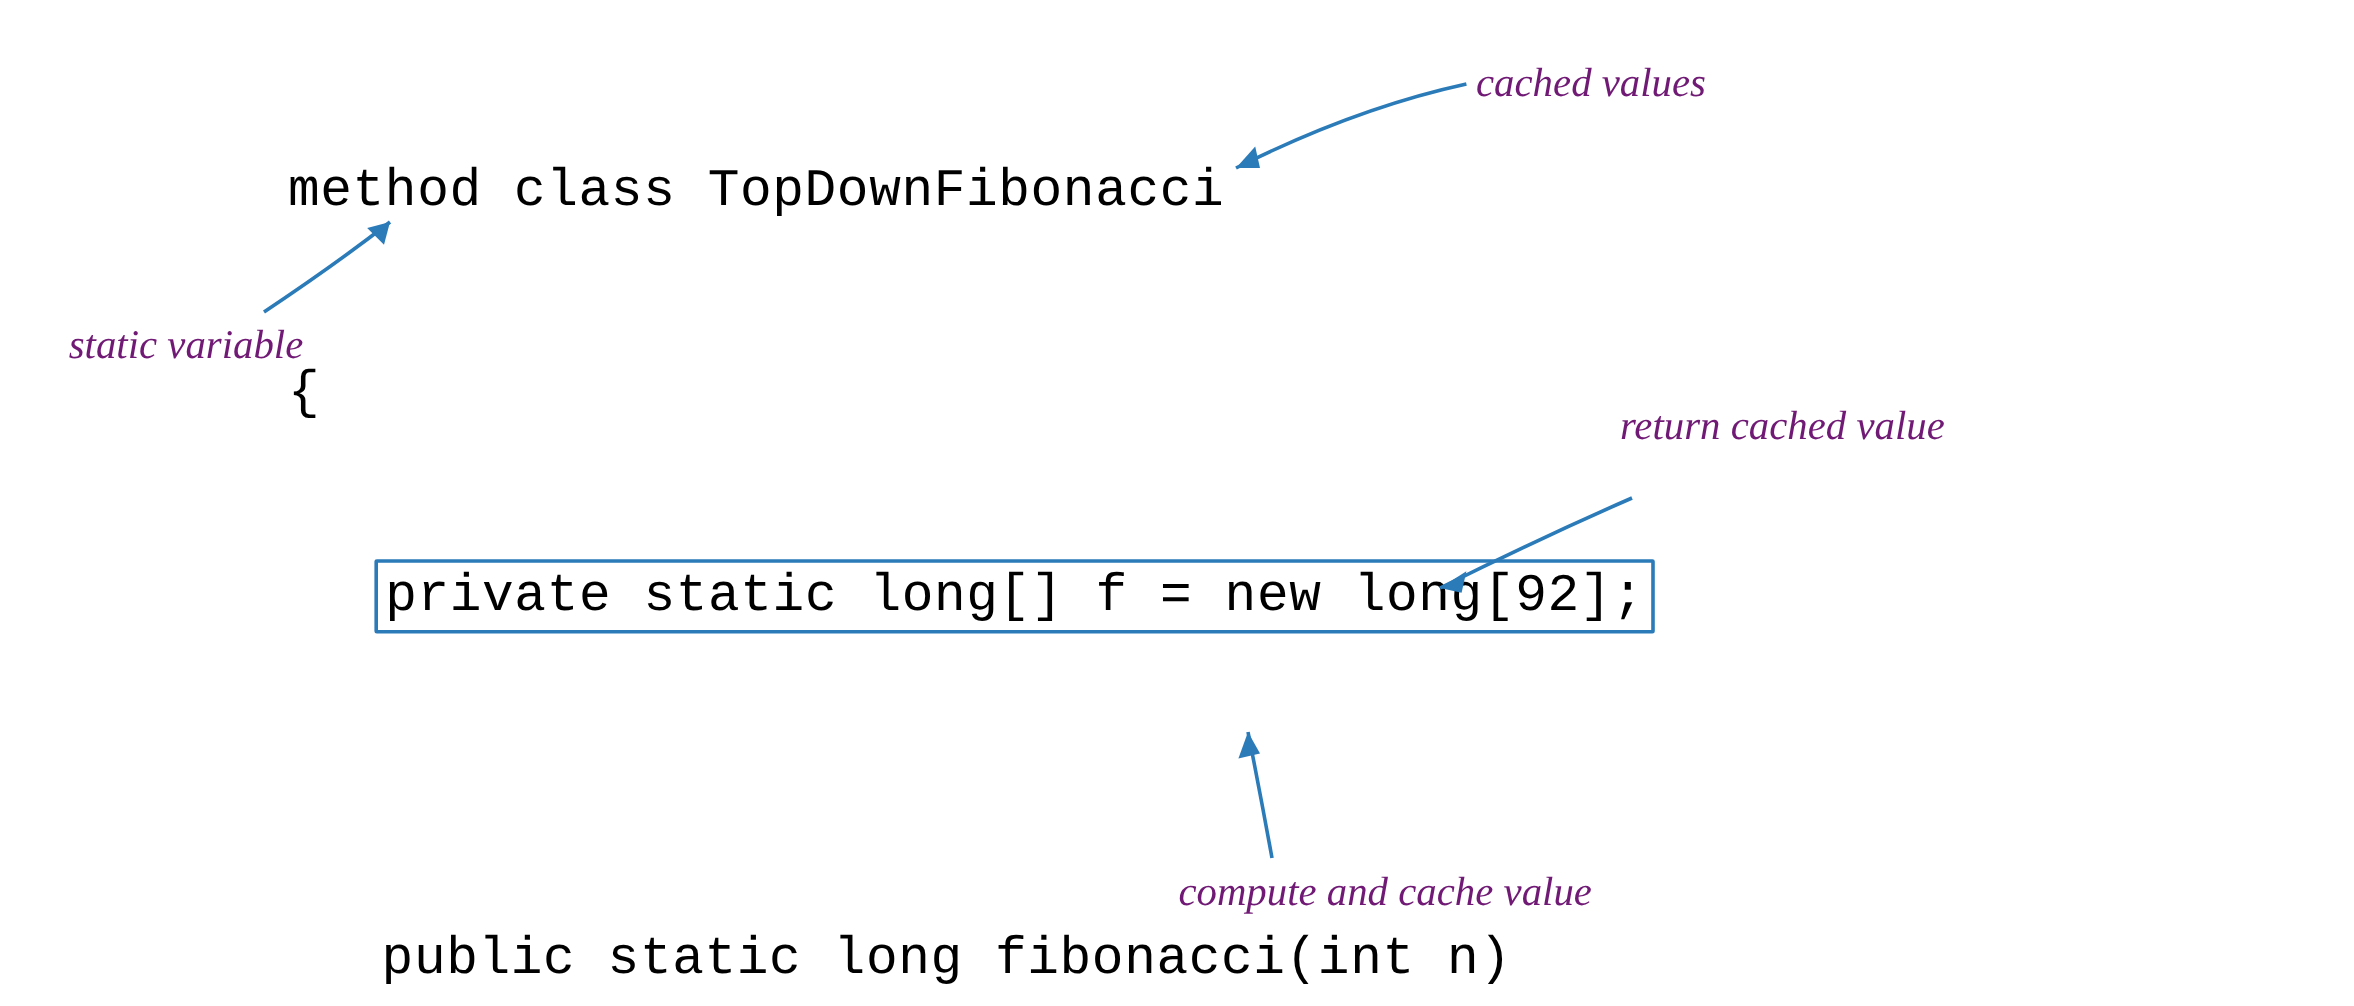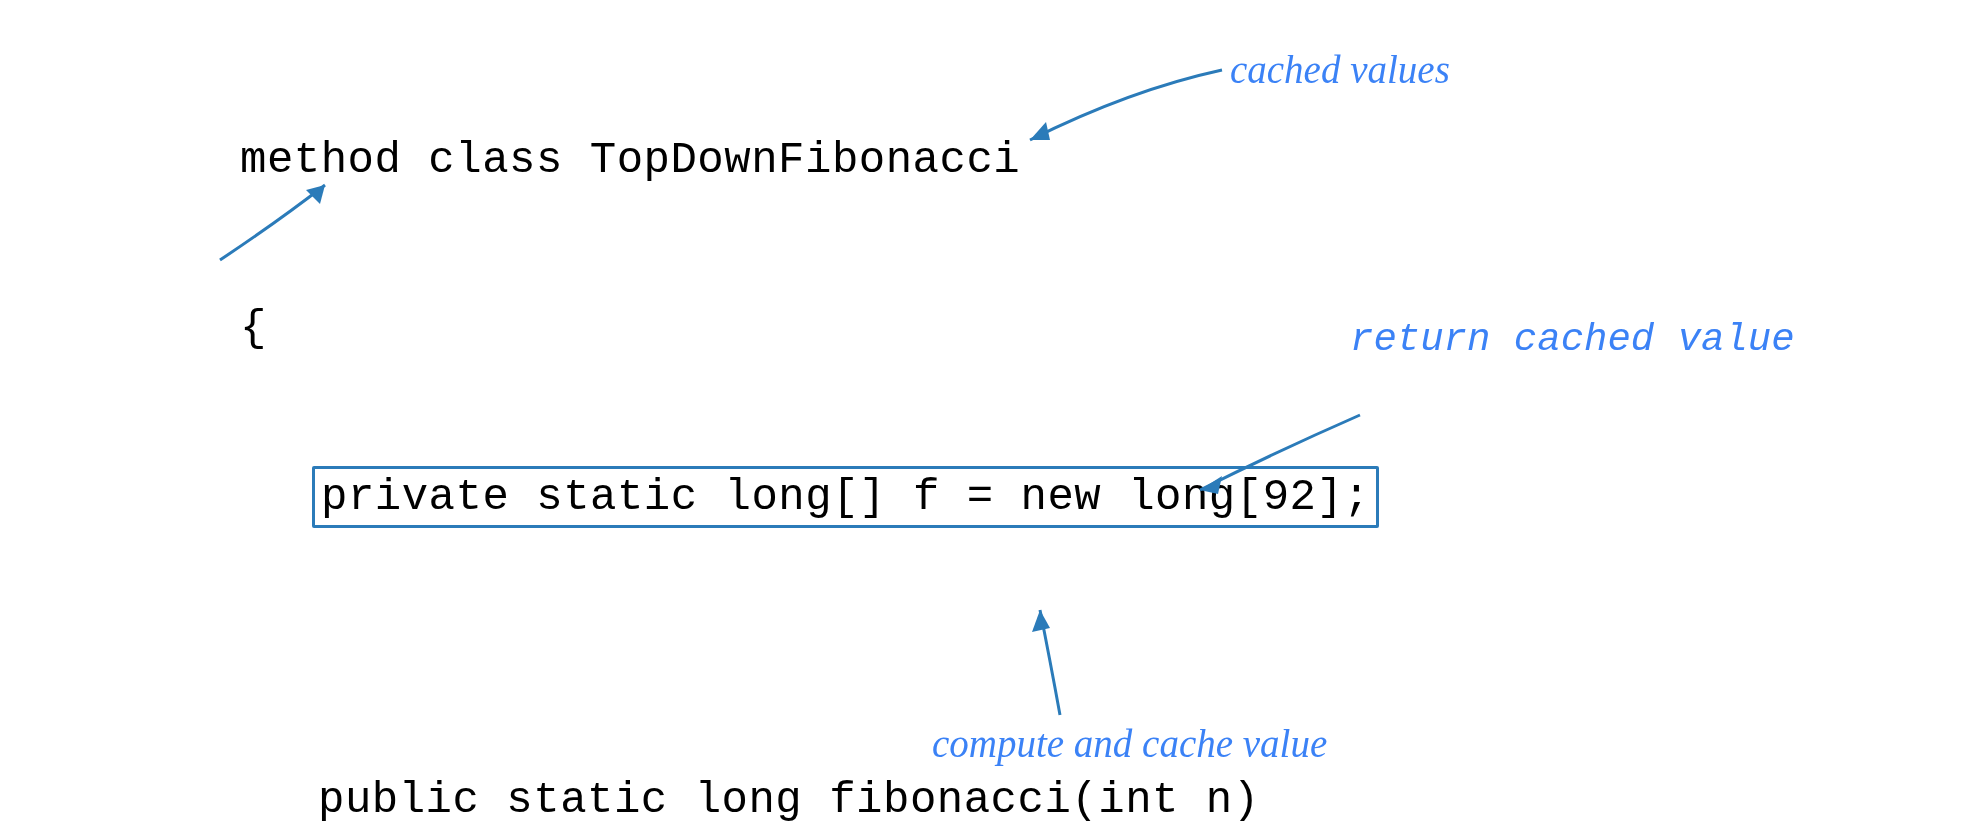--- a/index.html
+++ b/index.html
@@ -30,23 +30,23 @@
       border-radius: 2px;
       display: inline-block;
       padding: 0 6px;
       margin: -2px -6px;
     }
 
     .annotation {
       position: absolute;
       font-family: Georgia, "Times New Roman", serif;
       font-style: italic;
-      font-size: 39px;
+      font-size: 34px;
       line-height: 48px;
-      color: #3b82f6;
+      color: #701a75;
       text-align: center;
       white-space: nowrap;
     }
     svg.arrow {
       position: absolute;
       overflow: visible;
       pointer-events: none;
     }
     svg.arrow path {
       stroke: #2b7bb9;
@@ -76,31 +76,32 @@
   
 </div>
 
 <div class="annotation" style="left:1230px; top:46px;">cached values</div>
 <svg class="arrow" style="left:0; top:0; width:1962px; height:838px;">
   <path d="M 1222 70 Q 1130 90 1030 140"></path>
   <polygon points="1030,140 1046,122 1050,140"></polygon>
 </svg>
 
 <div class="annotation" style="left:10px; top:264px; text-align:center; width:290px;">
+  <div>static variable</div>
 </div>
 <svg class="arrow" style="left:0; top:0; width:1962px; height:838px;">
   <path d="M 220 260 Q 280 220 325 185"></path>
   <polygon points="325,185 306,190 320,204"></polygon>
 </svg>
 
-<div class="annotation" style="left:1350px; top:316px; text-align:left;font-family:Liberation Mono, monospace;">
+<div class="annotation" style="left:1350px; top:332px; text-align:left;">
   <div>return cached value</div>
 </div>
 <svg class="arrow" style="left:0; top:0; width:1962px; height:838px;">
   <path d="M 1360 415 Q 1280 450 1200 490"></path>
   <polygon points="1200,490 1222,476 1218,494"></polygon>
 </svg>
 
-<div class="annotation" style="left:932px; top:720px;">compute and cache value</div>
+<div class="annotation" style="left:982px; top:720px;">compute and cache value</div>
 <svg class="arrow" style="left:0; top:0; width:1962px; height:838px;">
   <path d="M 1060 715 Q 1050 660 1040 610"></path>
   <polygon points="1040,610 1032,632 1050,628"></polygon>
 </svg>
 
 </body></html>

